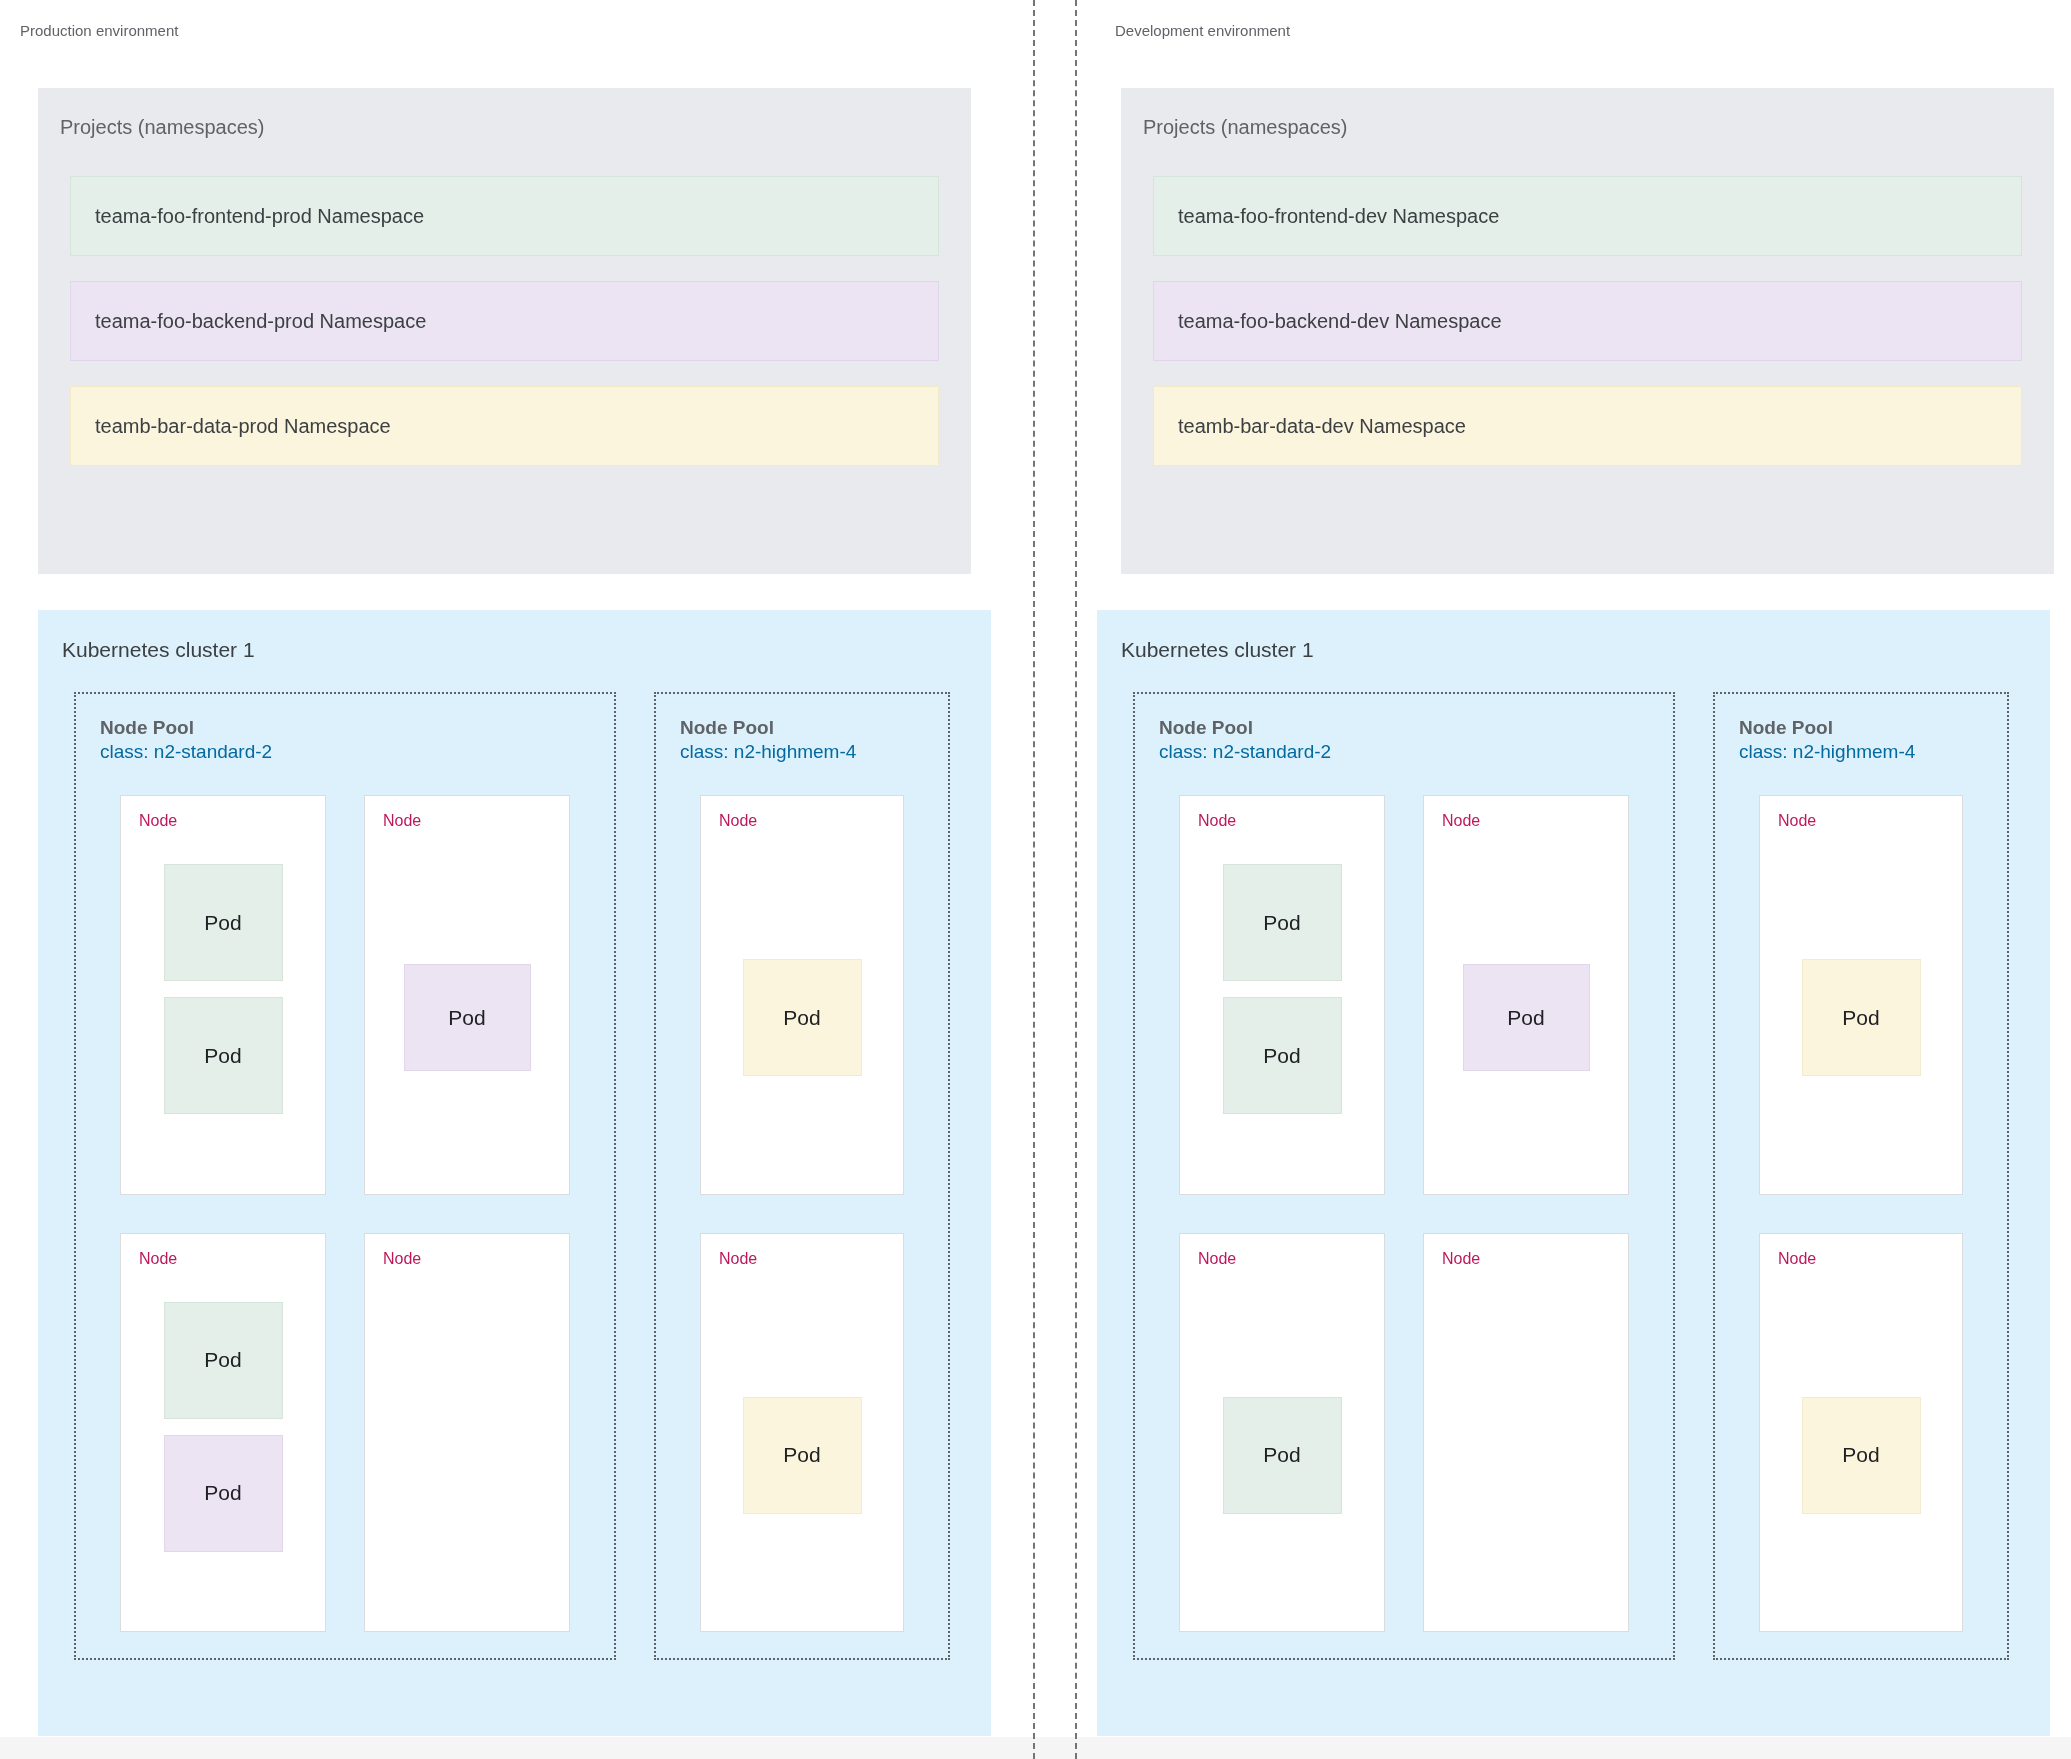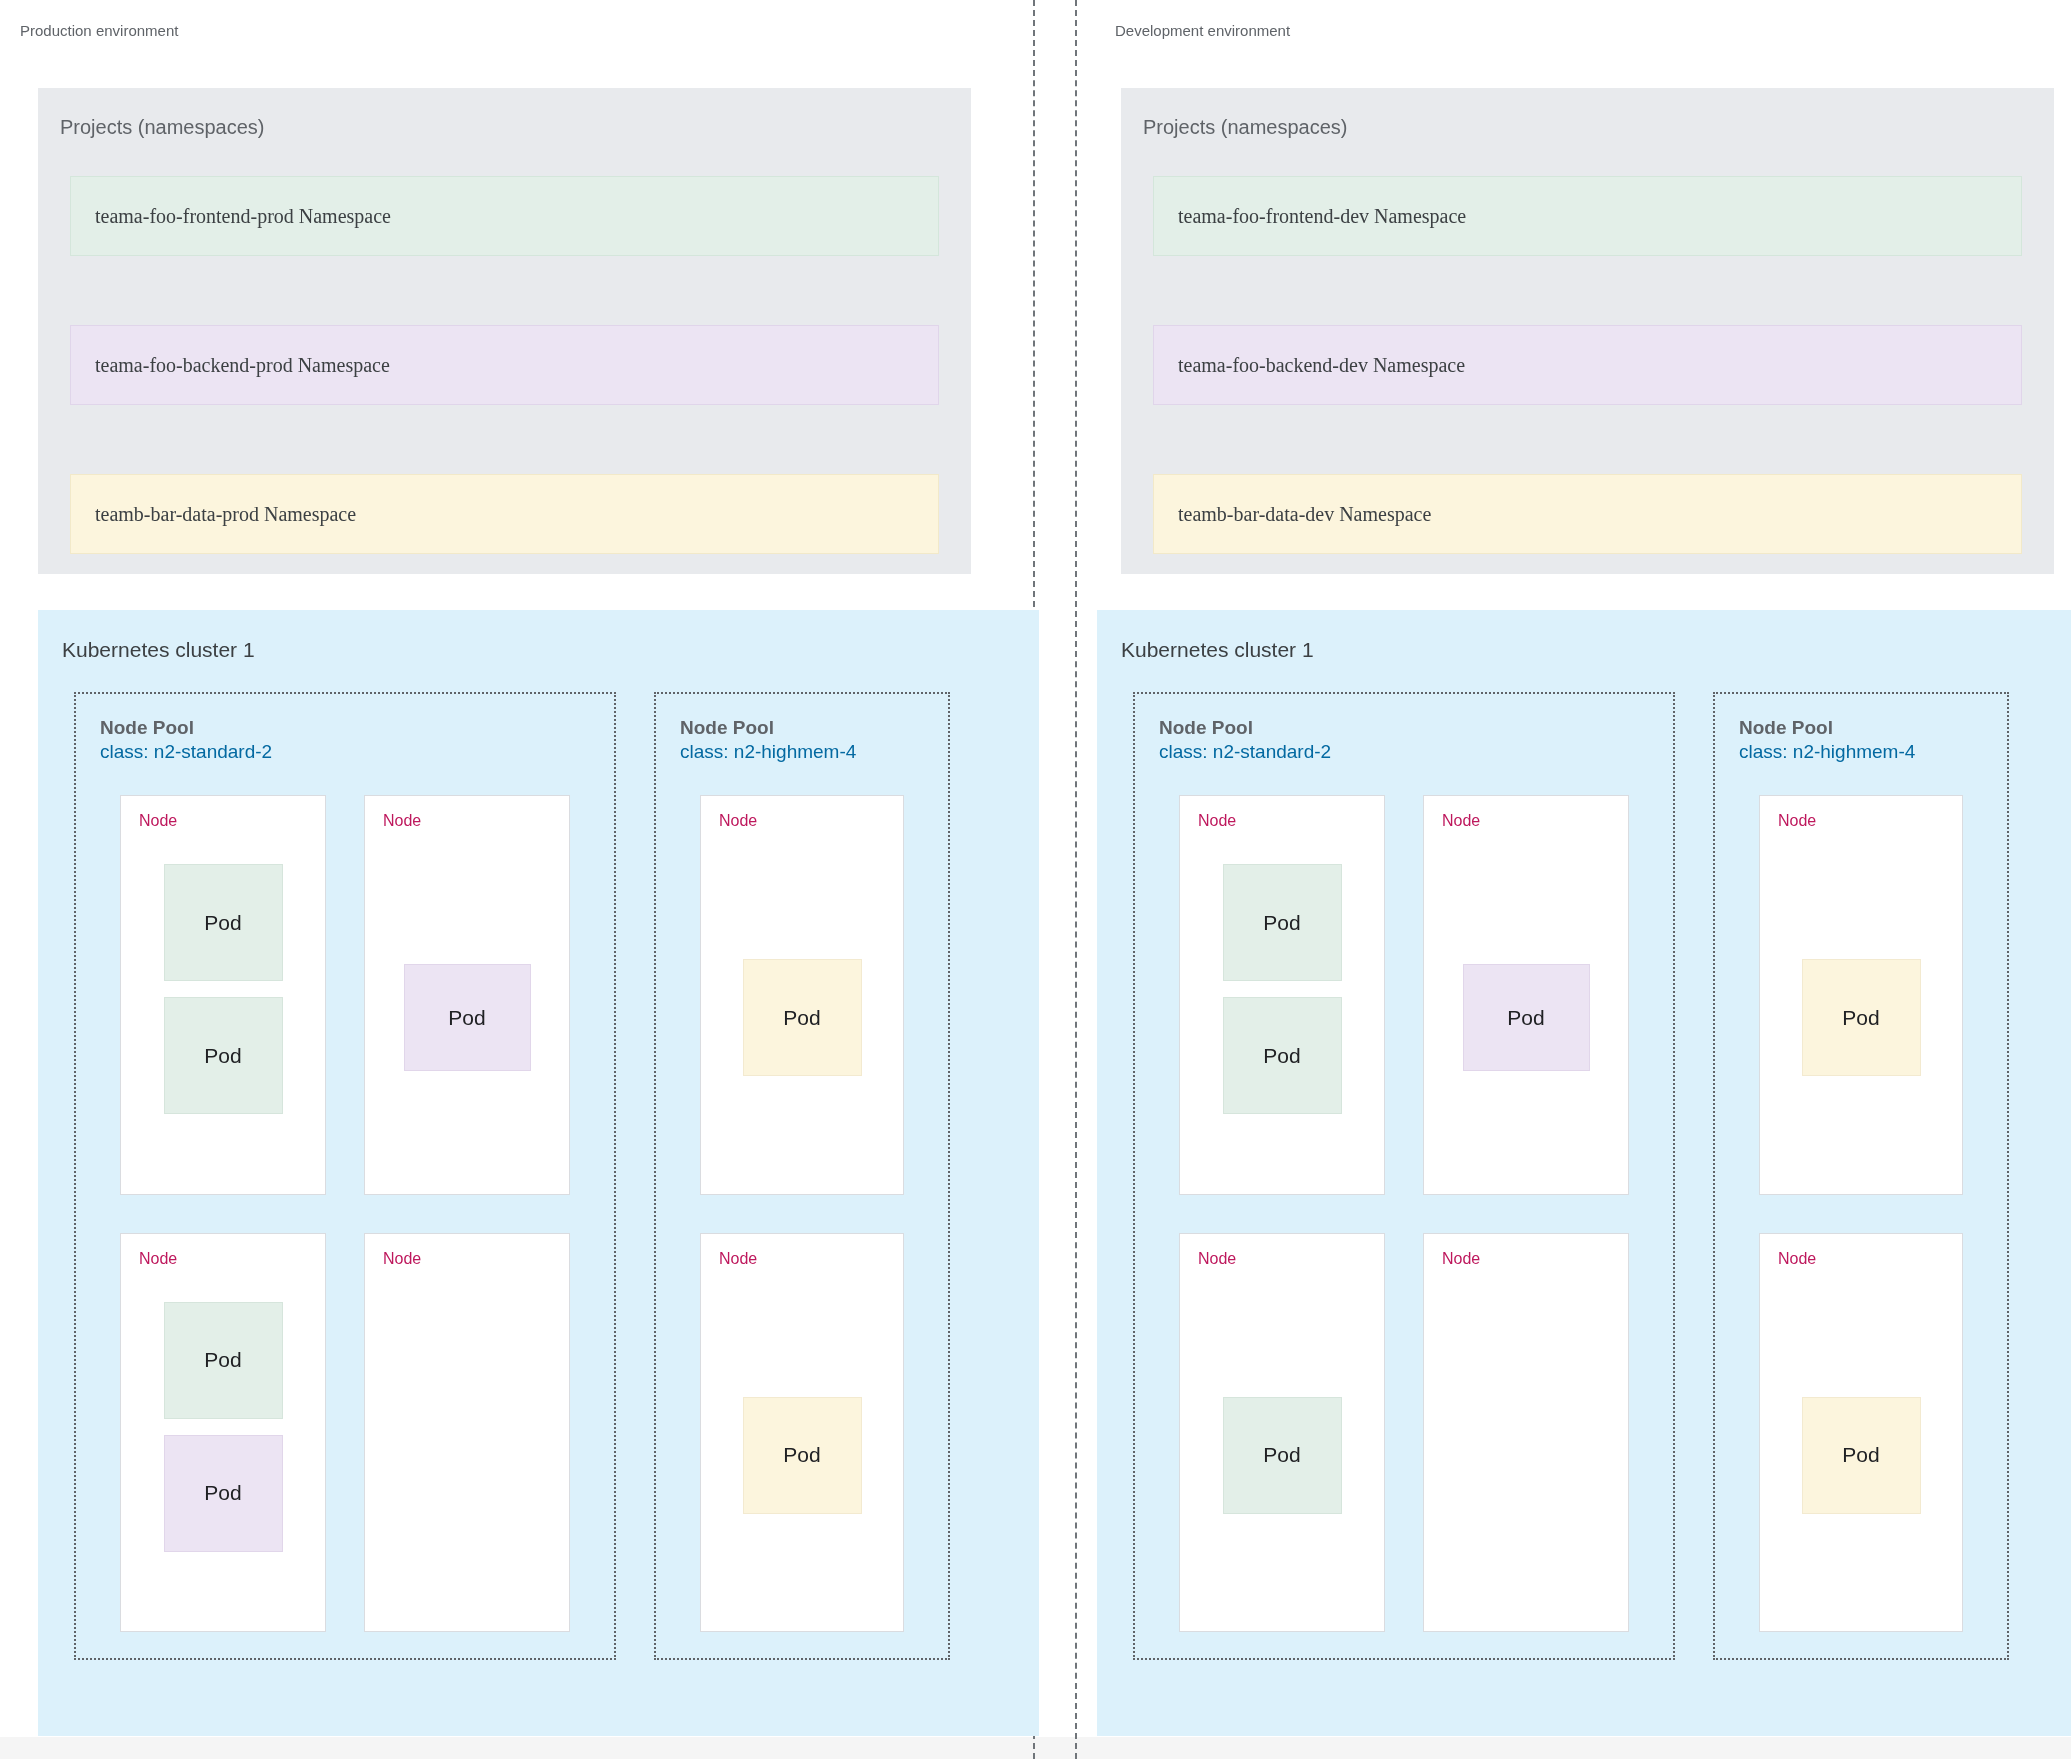--- a/index.html
+++ b/index.html
@@ -80,22 +80,21 @@
     white-space: nowrap;
   }
 
   .ns-list {
     position: absolute;
     left: 32px;
     right: 32px;
     top: 88px;
     display: flex;
     flex-direction: column;
-    gap: 69px;
-    font-family: Liberation Serif, serif;
+    gap: 25px;
   }
   .ns-box {
     height: 80px;
     display: flex;
     align-items: center;
     padding-left: 24px;
     box-sizing: border-box;
     font-size: 20px;
     color: #3c4043;
     border: 1px solid rgba(0,0,0,0.06);
@@ -103,21 +102,20 @@
   .ns-green  { background: #e3efe8; border-color: #d4e6db; }
   .ns-purple { background: #ece4f3; border-color: #e0d5ea; }
   .ns-yellow { background: #fcf5dd; border-color: #f2e9c9; }
 
   
   .cluster-panel {
     position: absolute;
     top: 610px;
     background: #dcf1fb;
     height: 1126px;
-    padding-left: 48px;
   }
   .env.prod .cluster-panel { left: 38px; width: 953px; }
   .env.dev  .cluster-panel { left: 8px;  width: 953px; }
 
   .cluster-title {
     position: absolute;
     left: 24px;
     top: 28px;
     font-size: 21px;
     color: #3c4043;

